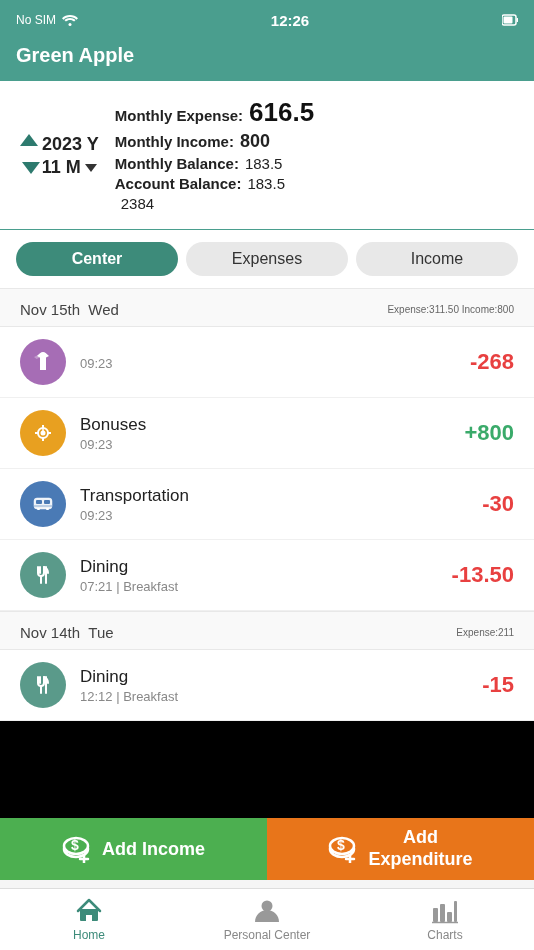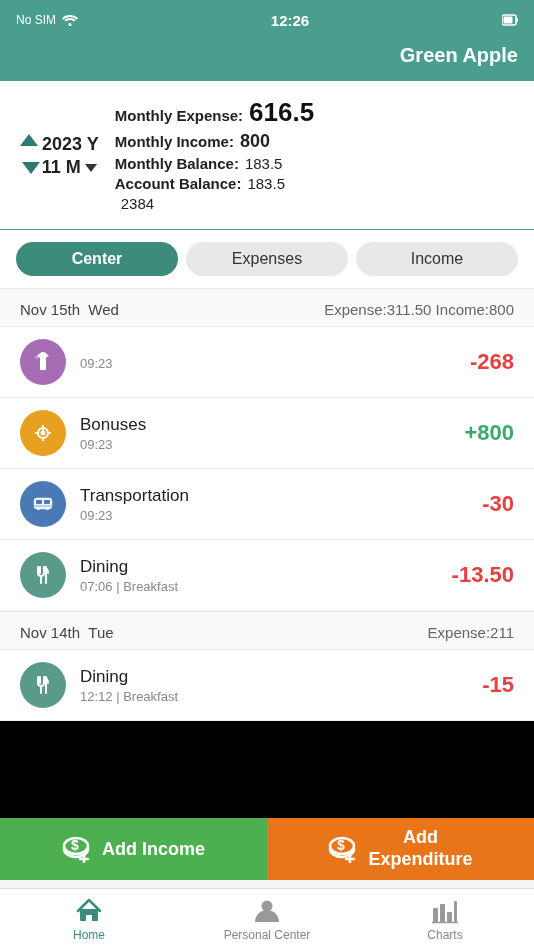--- a/index.html
+++ b/index.html
@@ -26,21 +26,21 @@
       height: 36px;
     }
     .status-left { display: flex; align-items: center; gap: 6px; }
     .status-center { font-size: 15px; font-weight: 700; }
     .status-right { display: flex; align-items: center; gap: 6px; }
 
     
     .header {
       background: #4a9e8e;
       color: white;
-      text-align: right;
+      text-align: left;
       padding: 8px 16px 14px;
       font-size: 20px;
       font-weight: 700;
     }
 
     
     .summary {
       background: white;
       padding: 16px 20px 14px;
       display: flex;
@@ -144,21 +144,21 @@
       background: #f9f9f9;
       border-top: 1px solid #e8e8e8;
       border-bottom: 1px solid #e8e8e8;
     }
     .day-label {
       font-size: 15px;
       color: #444;
       font-weight: 500;
     }
     .day-summary {
-      font-size: 15px;
+      font-size: 10px;
       color: #666;
     }
 
     .transaction-item {
       display: flex;
       align-items: center;
       padding: 12px 20px;
       border-bottom: 1px solid #f0f0f0;
       background: white;
     }
@@ -395,21 +395,21 @@
       <svg width="24" height="24" viewBox="0 0 24 24" fill="white">
         <line x1="9" y1="4" x2="9" y2="10" stroke="white" stroke-width="2" stroke-linecap="round"></line>
         <path d="M7 4v6a3 3 0 006 0V4" fill="none" stroke="white" stroke-width="2" stroke-linecap="round"></path>
         <line x1="10" y1="13" x2="10" y2="20" stroke="white" stroke-width="2" stroke-linecap="round"></line>
         <line x1="15" y1="4" x2="15" y2="20" stroke="white" stroke-width="2" stroke-linecap="round"></line>
         <path d="M13 4c0 0 4 2 4 6" fill="none" stroke="white" stroke-width="2" stroke-linecap="round"></path>
       </svg>
     </div>
     <div class="tx-info">
       <div class="tx-name">Dining</div>
-      <div class="tx-time">07:06 | Breakfast</div>
+      <div class="tx-time">07:21 | Breakfast</div>
     </div>
     <div class="tx-amount negative">-13.50</div>
   </div>
 
   <div class="day-header">
     <span class="day-label">Nov 14th&nbsp;&nbsp;Tue</span>
     <span class="day-summary">Expense:211</span>
   </div>
 
   <div class="transaction-item">

